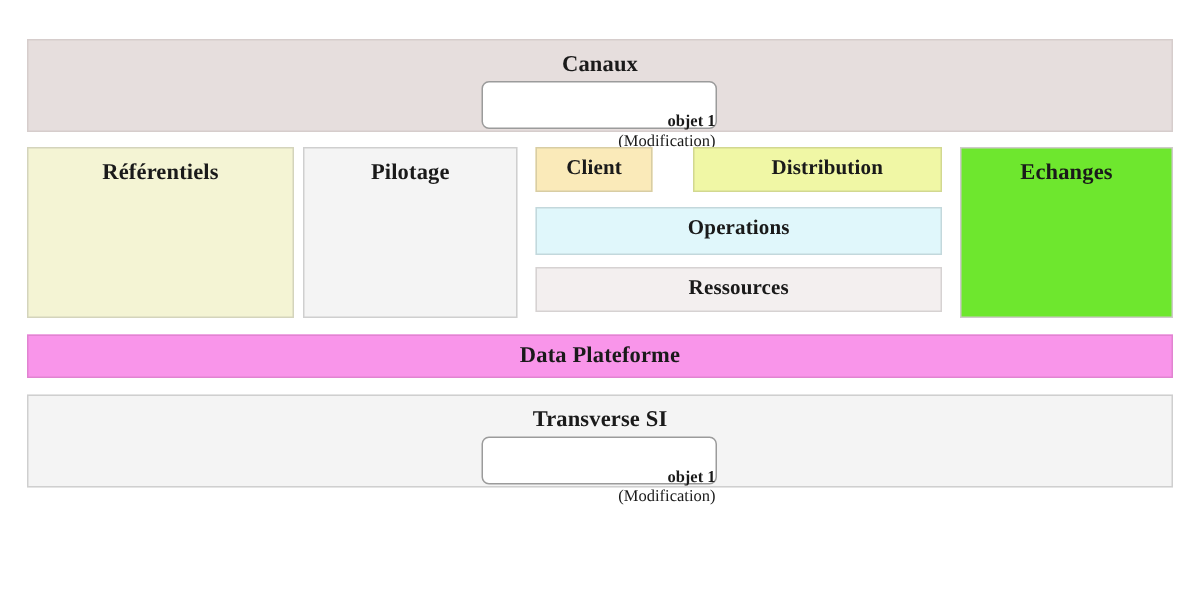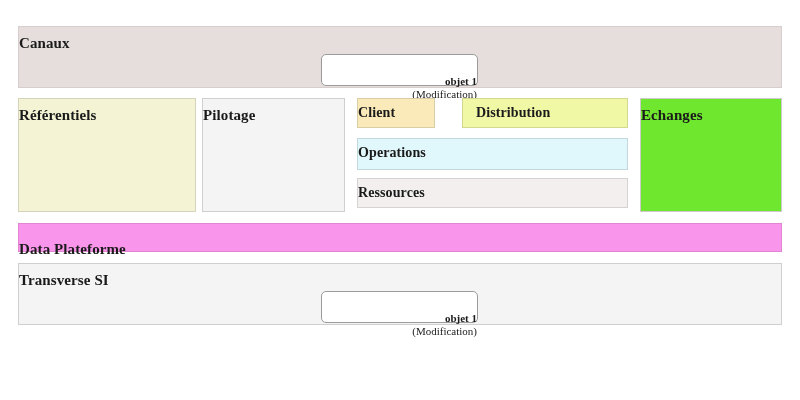--- a/index.html
+++ b/index.html
@@ -23,20 +23,21 @@
   }
 
   
   .band {
     box-sizing: border-box;
     border: 1px solid #cfcaca;
     position: relative;
   }
 
   .band-title {
+    text-align: center;
     font-weight: bold;
     font-size: 15px;
     line-height: 18px;
     padding-top: 7px;
     letter-spacing: 0.1px;
   }
 
   
   .wide-band {
     height: 62px;
@@ -158,21 +159,21 @@
 
   
   .data-band {
     box-sizing: border-box;
     height: 29px;
     background: #f995ea;
     border: 1px solid #e184d1;
     margin-bottom: 11px;
   }
   .data-band .band-title {
-    padding-top: 16px;
+    padding-top: 4px;
     font-size: 15px;
   }
 </style>
 </head>
 <body>
 
 <div id="diagram">
 
   <div class="band wide-band canaux">
     <div class="band-title">Canaux</div>

